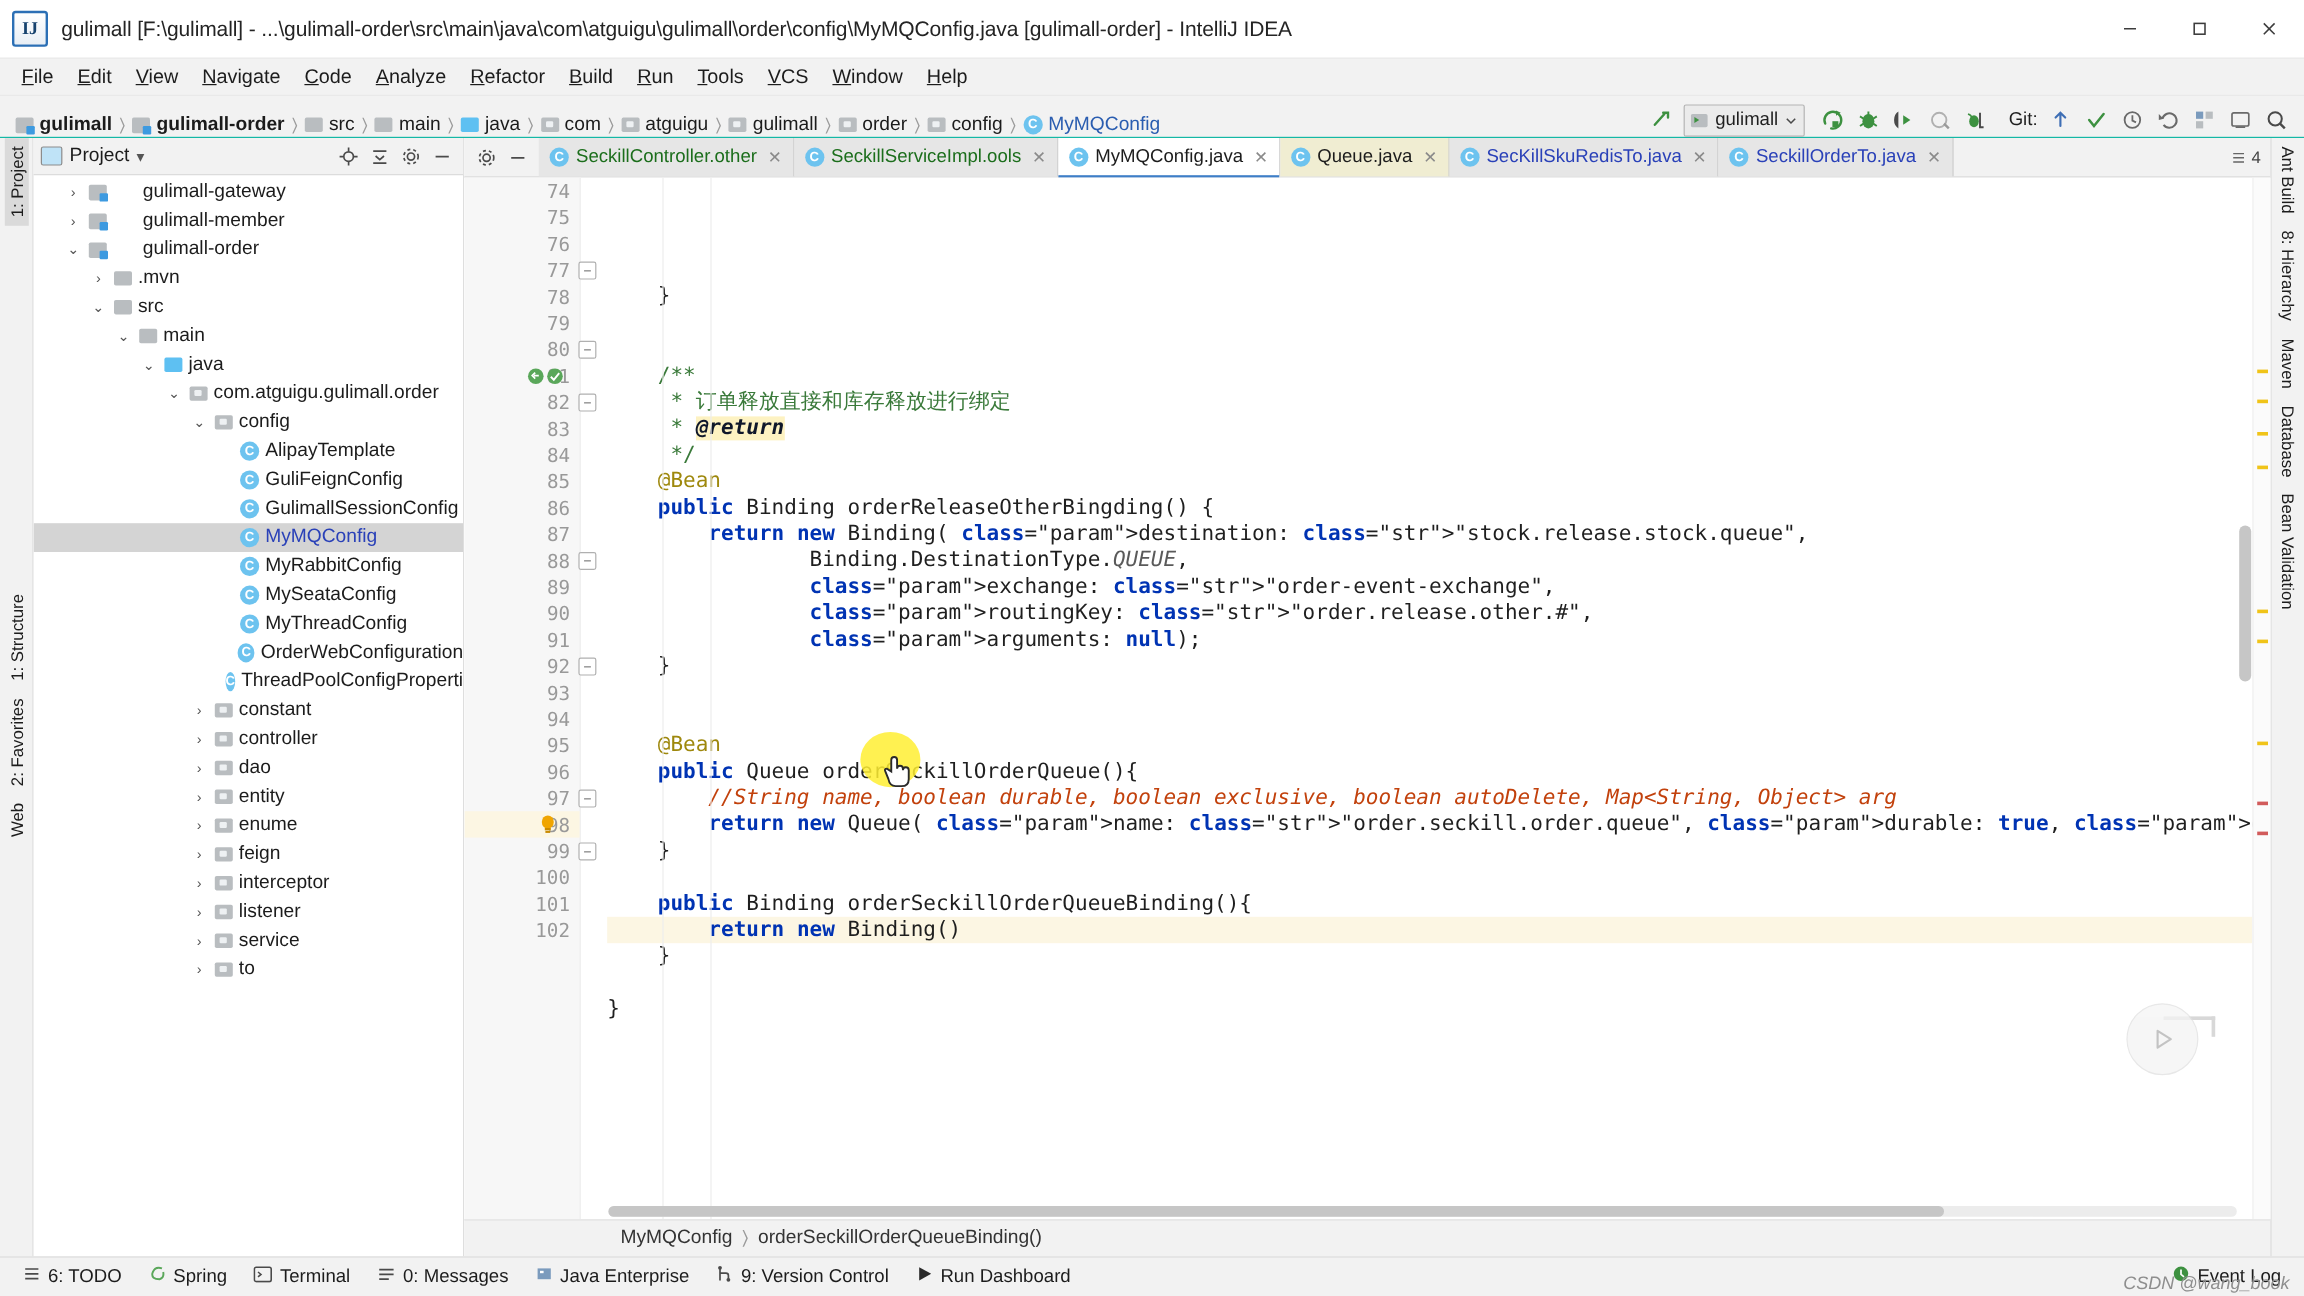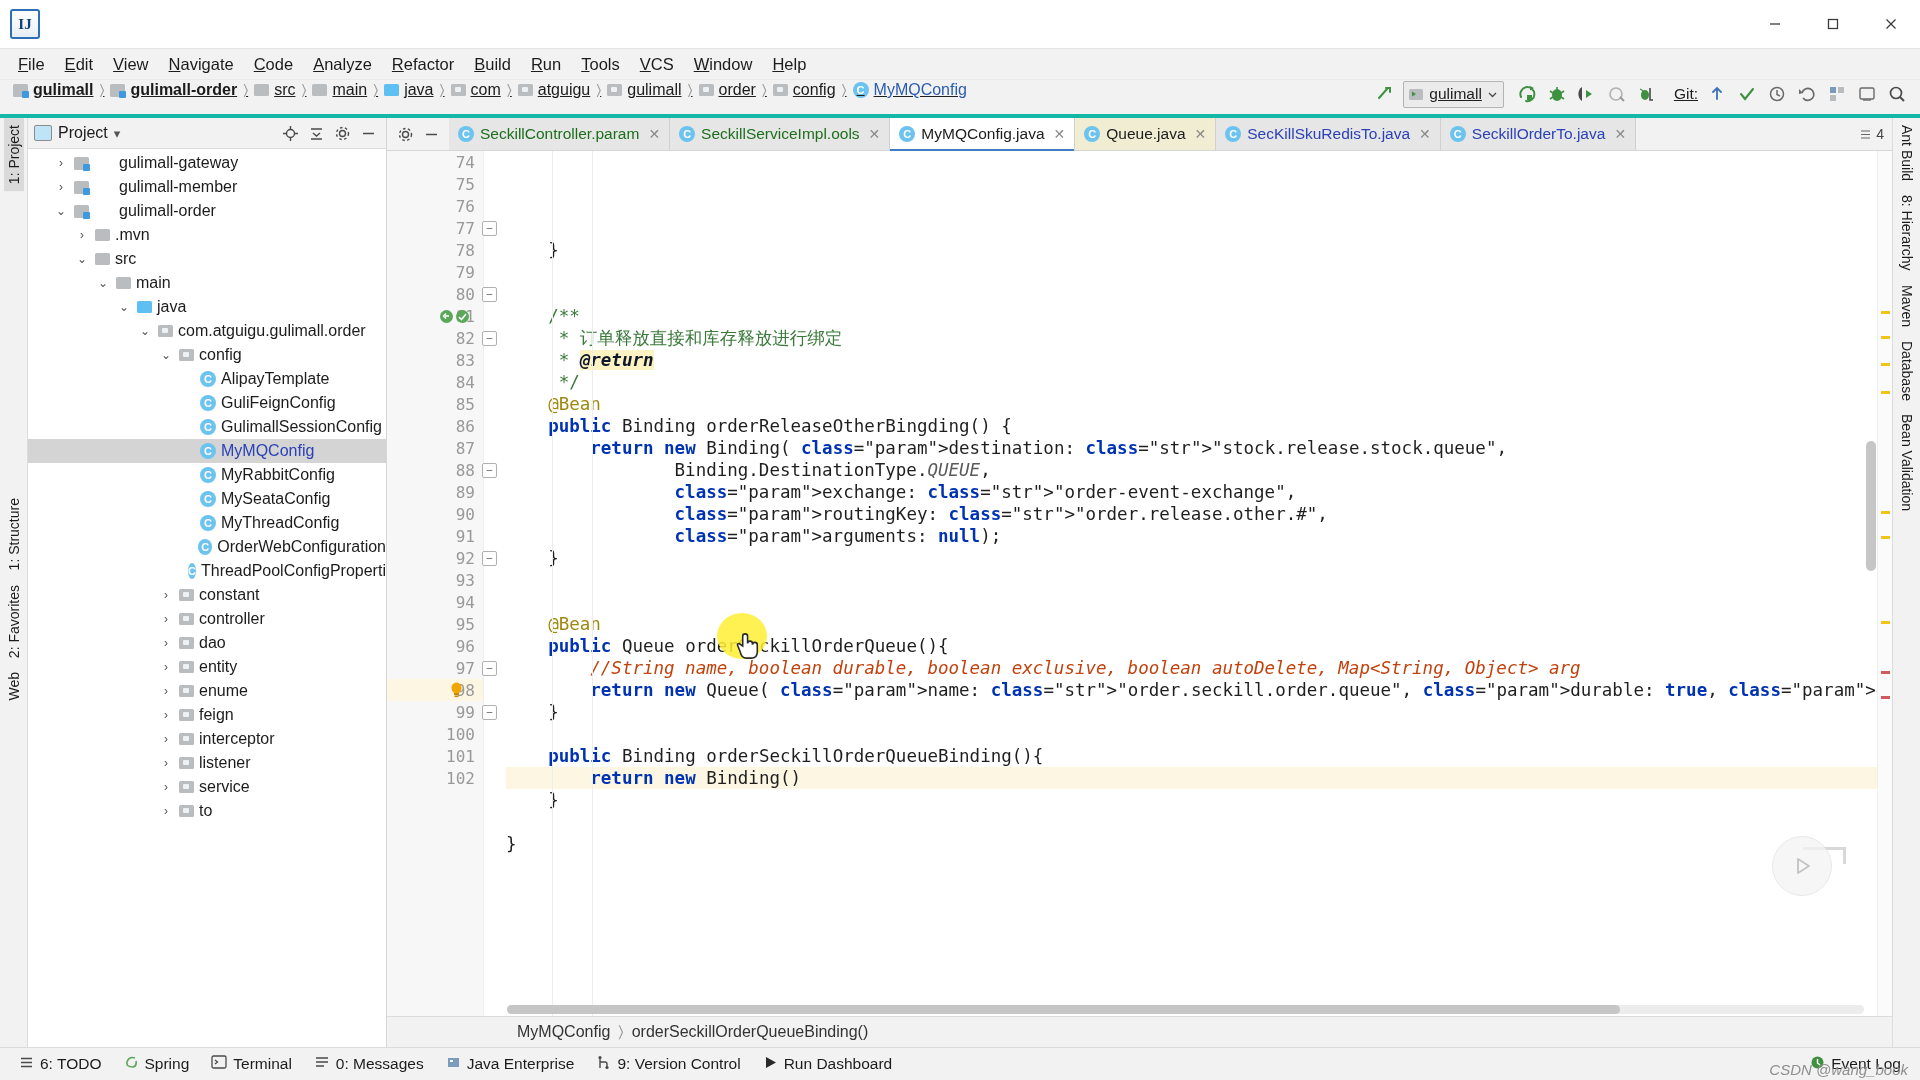--- a/index.html
+++ b/index.html
@@ -27,22 +27,22 @@
   .win-btn{width:58px;height:48px;display:flex;align-items:center;justify-content:center;
     color:#3c3c3c;}
 
   
   .menubar{height:30px;background:#f2f2f2;display:flex;align-items:center;
     padding-left:8px;flex:0 0 30px;border-bottom:1px solid #e9e9e9;}
   .menu-item{padding:2px 10px;font-size:16.5px;color:#1c1c1c;white-space:nowrap;}
   .menu-item u{text-decoration:underline;}
 
   
-  .navbar{height:34px;background:#f2f2f2;display:flex;align-items:flex-start;
-    padding-left:8px;flex:0 0 34px;border-bottom:4px solid #14b8a6;gap:0;text-decoration:underline;}
+  .navbar{height:34px;background:#f2f2f2;display:flex;align-items:flex-end;
+    padding-left:8px;flex:0 0 34px;border-bottom:1px solid #14b8a6;gap:0;}
   .crumb{display:flex;align-items:center;gap:5px;padding:1px 5px;white-space:nowrap;}
   .crumb-lbl{font-size:16px;color:#1b1b1b;}
   .crumb-lbl.bold{font-weight:bold;}
   .crumb-lbl.blue{color:#2a5db0;}
   .crumb-sep{color:#9b9b9b;font-size:15px;padding:0 1px;}
   .ico-mod{width:15px;height:13px;background:#b9bdc0;border-radius:1.5px;position:relative;}
   .ico-mod:after{content:"";position:absolute;right:-1px;bottom:-1px;width:7px;height:7px;background:#3d9ae0;border-radius:1px;}
   .ico-fold{width:15px;height:12px;background:#b9bdc0;border-radius:1.5px;}
   .ico-fold.src{background:#5ec0f2;}
   .ico-pkg{width:15px;height:12px;background:#b9bdc0;border-radius:1.5px;position:relative;}
@@ -151,20 +151,21 @@
     opacity:.75;}
   .corner-tr{position:absolute;right:46px;bottom:152px;width:40px;height:14px;border-top:3px solid #d8d8d8;border-right:3px solid #d8d8d8;}
 </style>
 </head>
 <body>
 
 <div class="app">
 
   <div class="titlebar">
     <div class="ij-logo">IJ</div>
+    <div class="title-text">gulimall [F:\gulimall] - ...\gulimall-order\src\main\java\com\atguigu\gulimall\order\config\MyMQConfig.java [gulimall-order] - IntelliJ IDEA</div>
     <div class="win-btns">
       <div class="win-btn">
         <svg width="16" height="16" viewBox="0 0 16 16">
             <line x1="3" y1="8" x2="13" y2="8" stroke="#3c3c3c" stroke-width="1.3"></line>
           </svg>
       </div>
       <div class="win-btn">
         <svg width="16" height="16" viewBox="0 0 16 16">
             <rect x="3.5" y="3.5" width="9" height="9" fill="none" stroke="#3c3c3c" stroke-width="1.3"></rect>
           </svg>
@@ -538,21 +539,21 @@
           </span>
           <span class="hbtn">
             <svg width="17" height="17" viewBox="0 0 17 17">
                 <line x1="3" y1="8.5" x2="14" y2="8.5" stroke="#4a4a4a" stroke-width="1.5"></line>
               </svg>
           </span>
         </div>
         <div style="display:flex;" id="etabs">
             <div class="etab">
               <span class="ico-class">C</span>
-              <span class="tname ">SeckillController.param</span>
+              <span class="tname ">SeckillController.other</span>
               <span class="x">✕</span>
             </div>
             <div class="etab">
               <span class="ico-class">C</span>
               <span class="tname ">SeckillServiceImpl.ools</span>
               <span class="x">✕</span>
             </div>
             <div class="etab active">
               <span class="ico-class">C</span>
               <span class="tname dark">MyMQConfig.java</span>

